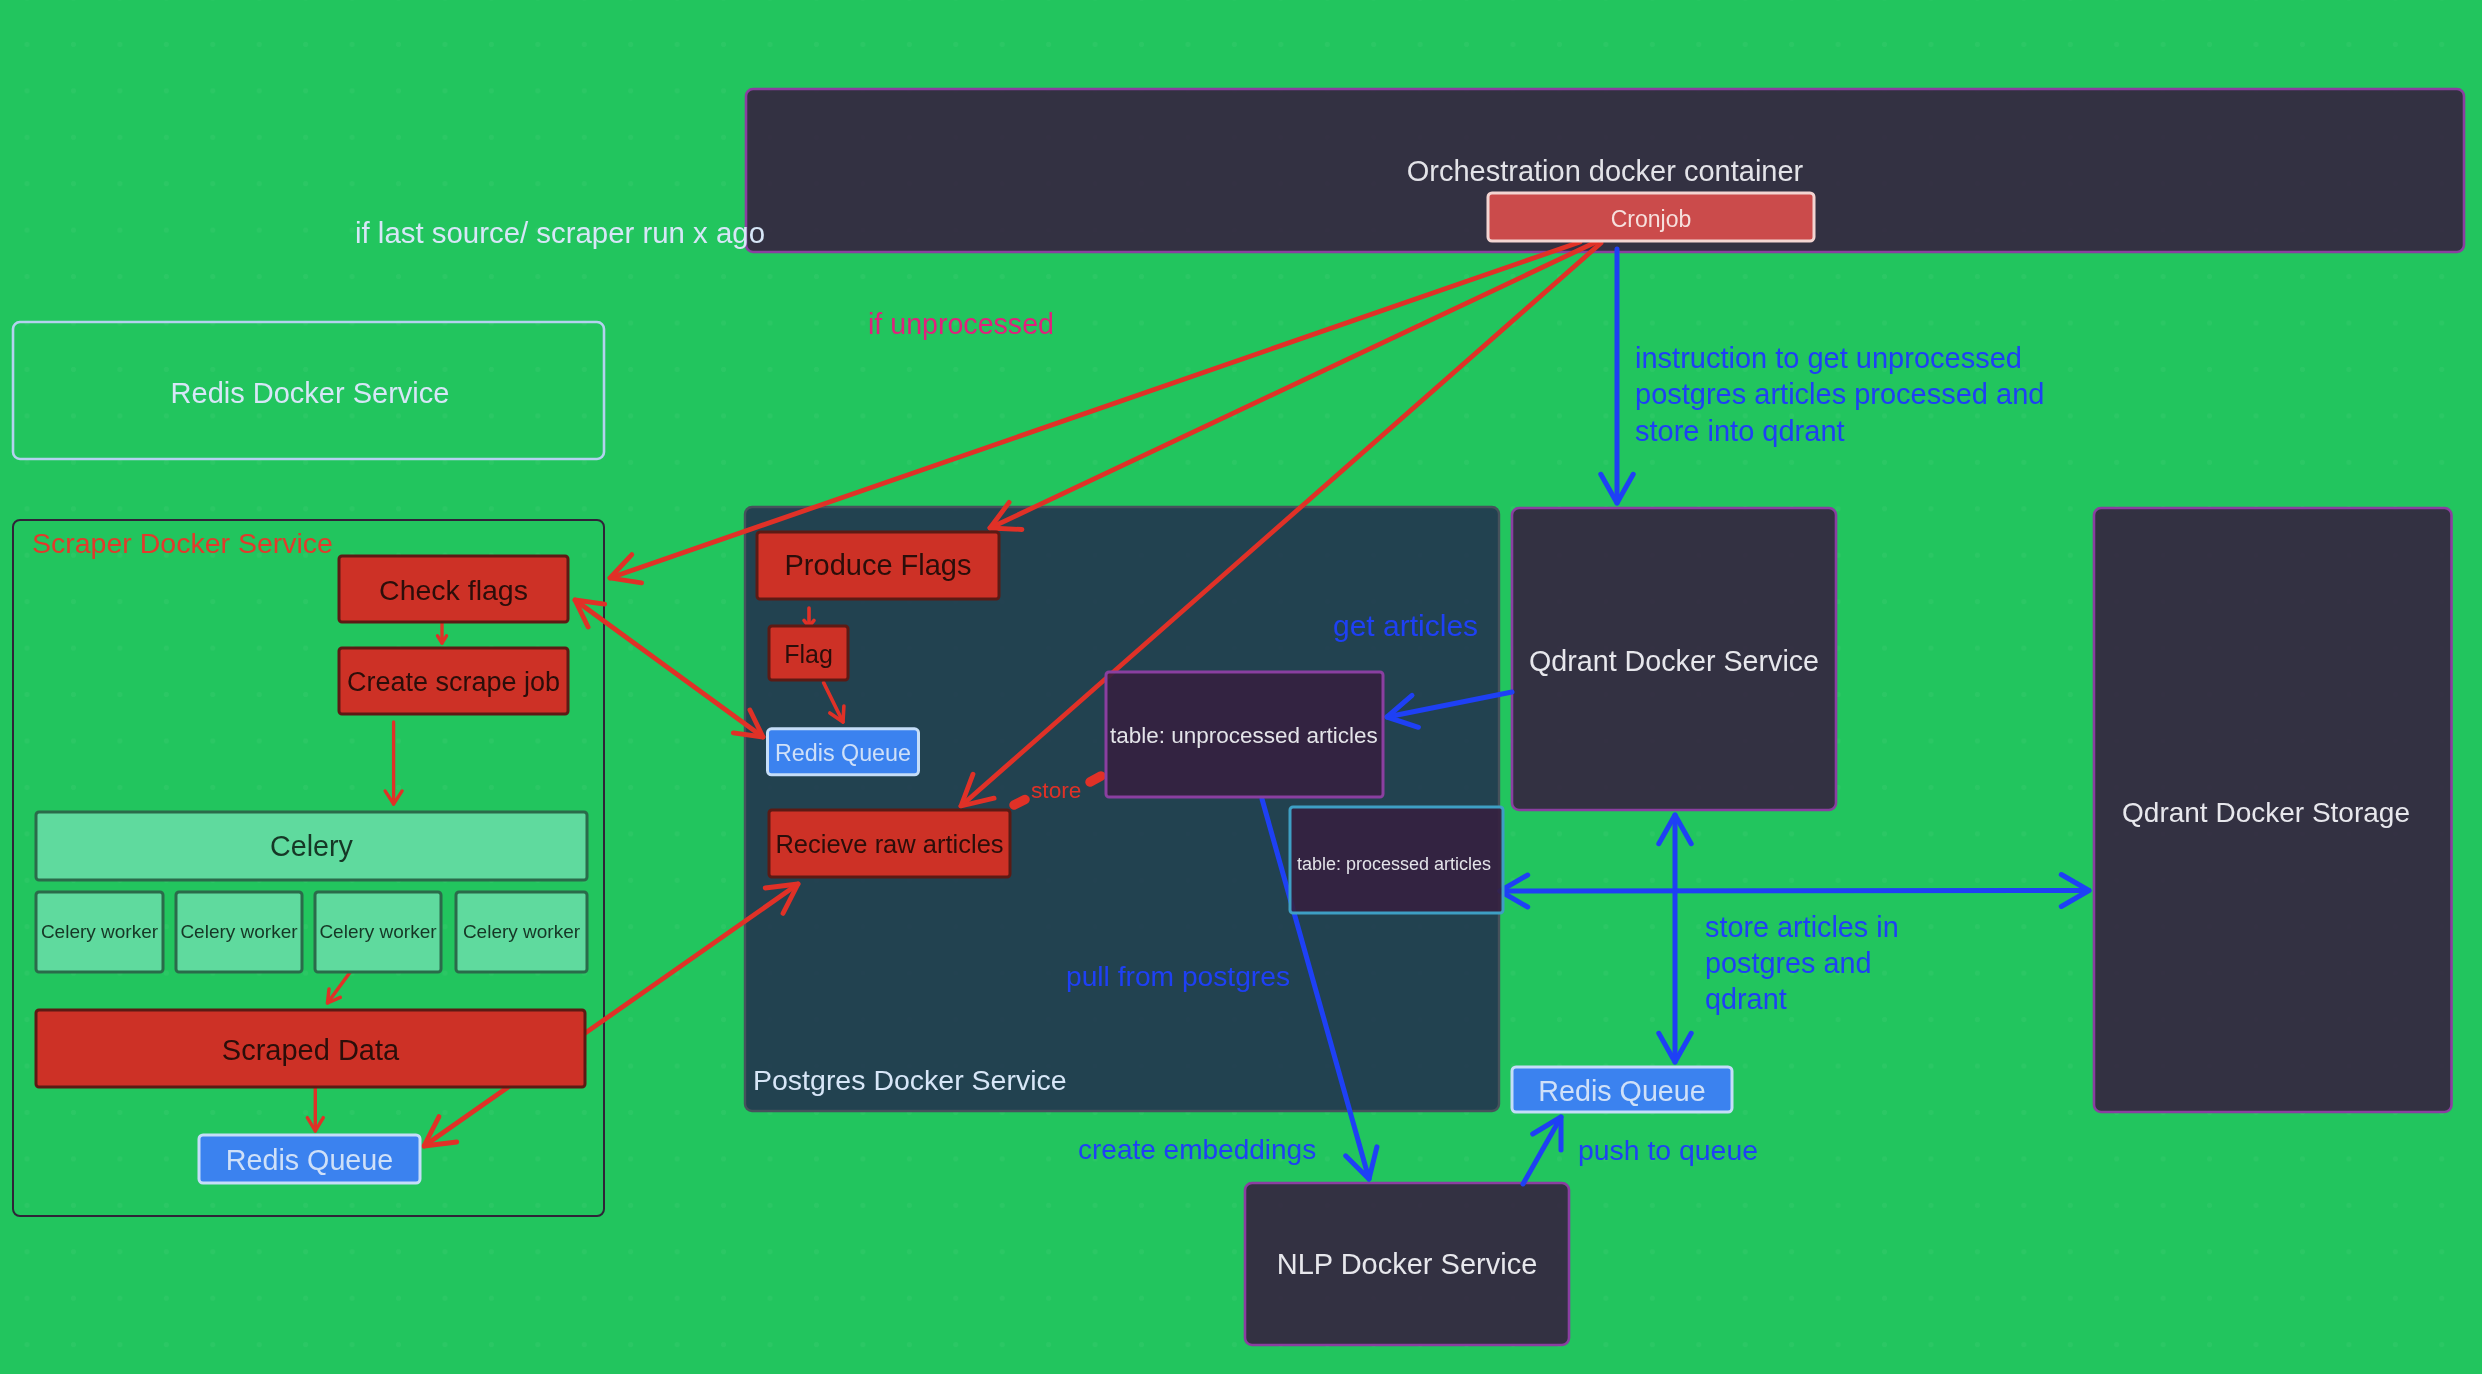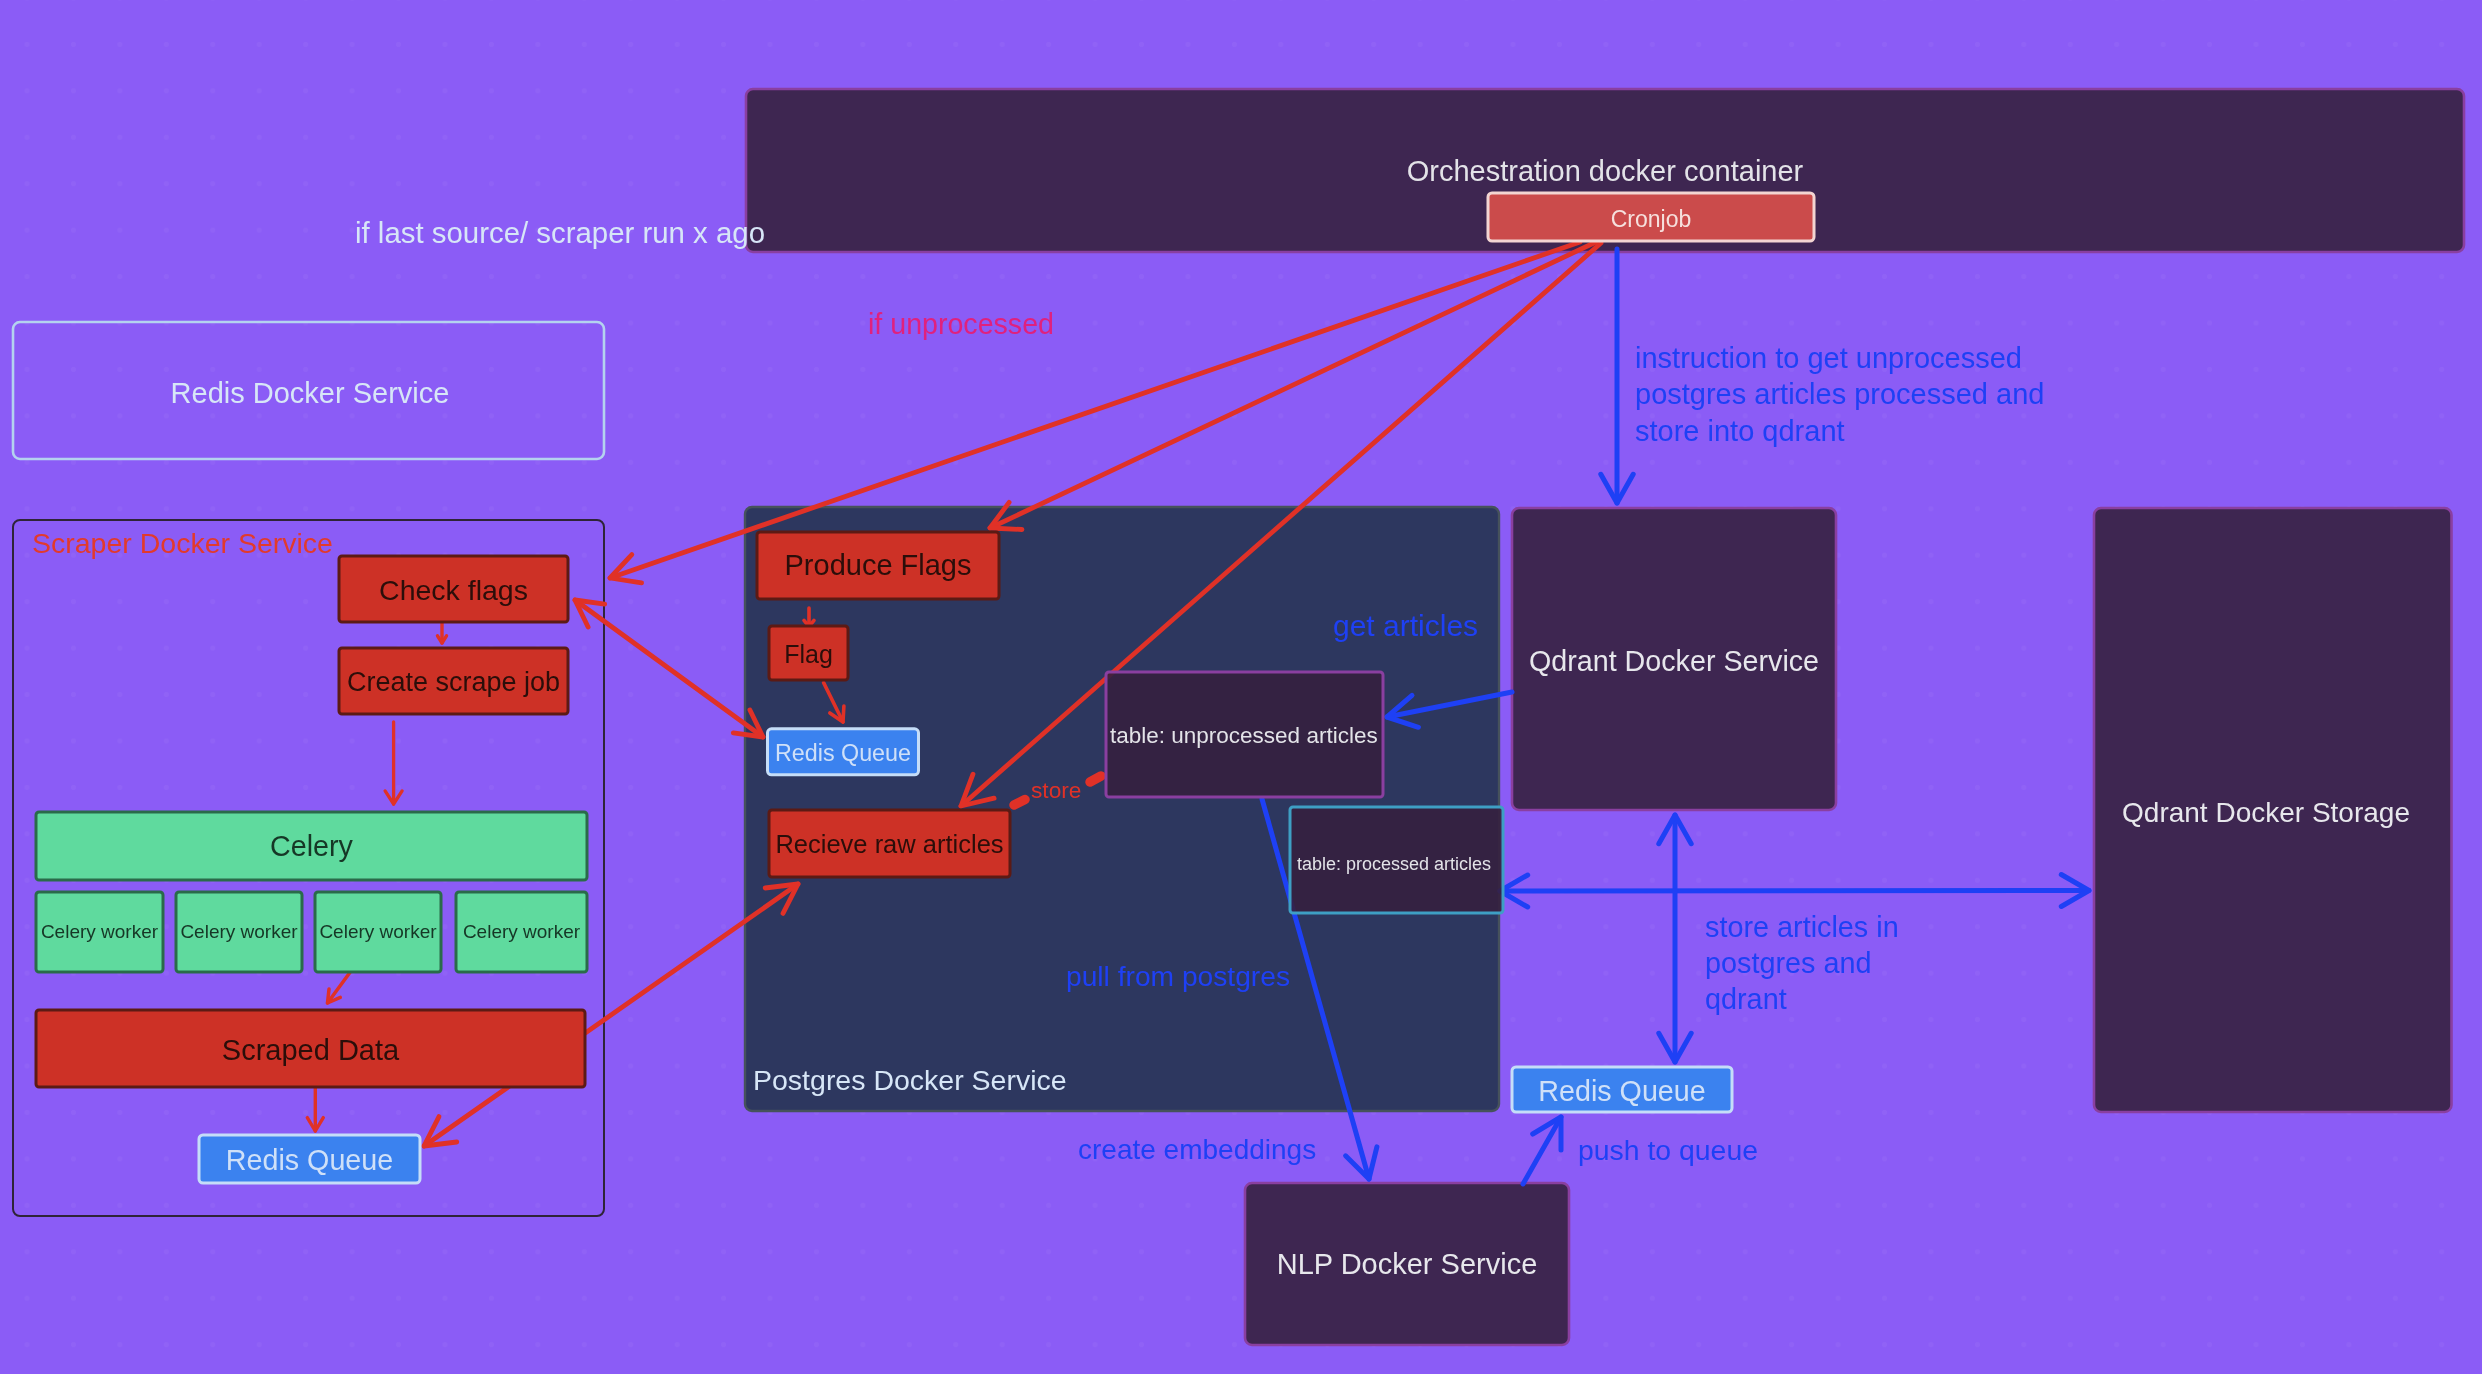--- a/index.html
+++ b/index.html
@@ -1,19 +1,19 @@
 <!DOCTYPE html>
 <html><head>
 <meta charset="utf-8">
 <title>Docker services architecture diagram</title>
 <style>
   html,body{margin:0;padding:0;background:#1e1f20;}
   body{width:2482px;height:1374px;overflow:hidden;
        font-family:"Liberation Sans", sans-serif;}
-  #canvas{position:relative;width:2482px;height:1374px;background:#8b5cf6;text-decoration:underline;}
+  #canvas{position:relative;width:2482px;height:1374px;background:#22c55e;text-decoration:underline;}
   .dots{position:absolute;left:0;top:0;width:2482px;height:1374px;
         background-image:radial-gradient(circle, rgba(255,255,255,0.04) 2.4px, rgba(255,255,255,0) 2.9px);
         background-size:46.45px 46.45px;background-position:3.8px 21.2px;}
   svg#diagram{position:absolute;left:0;top:0;width:2482px;height:1374px;}
   text{font-family:"Liberation Sans", sans-serif;}
   .arrow{fill:none;stroke-linecap:round;stroke-linejoin:round;}
 </style>
 </head>
 <body>
 

